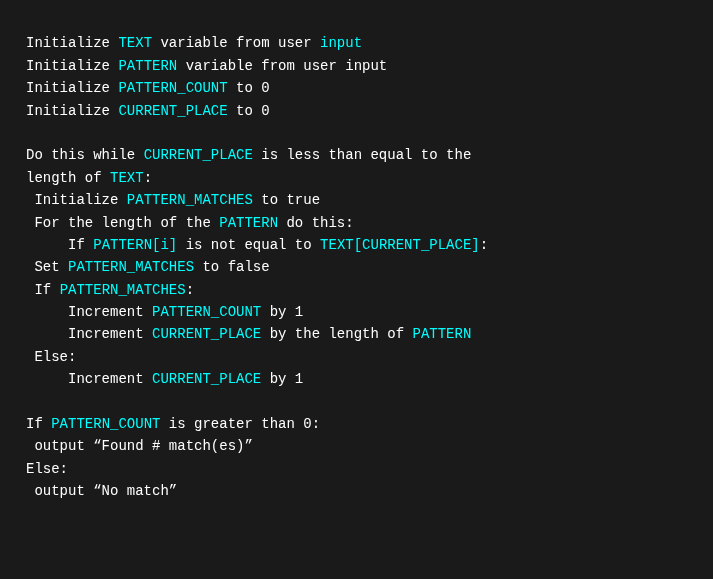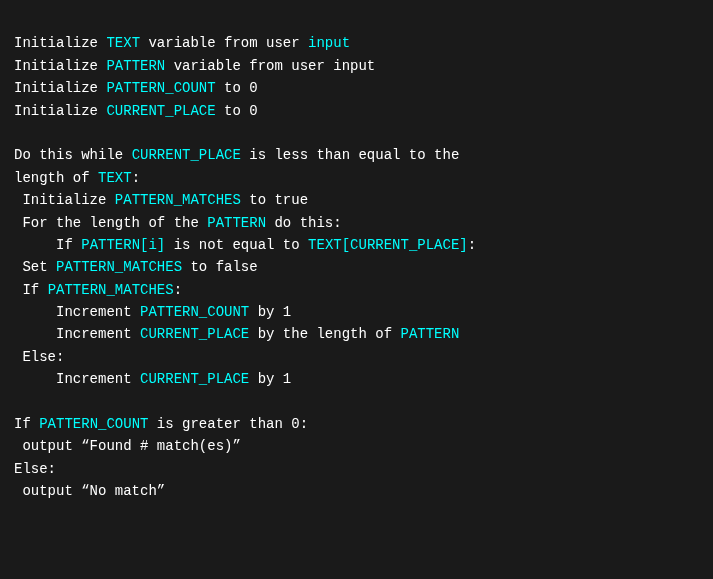--- a/index.html
+++ b/index.html
@@ -15,20 +15,21 @@
       font-family: 'Courier New', Courier, monospace;
       font-size: 14px;
       line-height: 1.6;
       padding: 10px 14px;
       color: #ffffff;
     }
 
     .code-block {
       white-space: pre-wrap;
       word-break: break-word;
+      margin-left: 12px;
     }
 
     .line {
       display: block;
       min-height: 1.6em;
     }
   </style>
 </head>
 <body>
 

